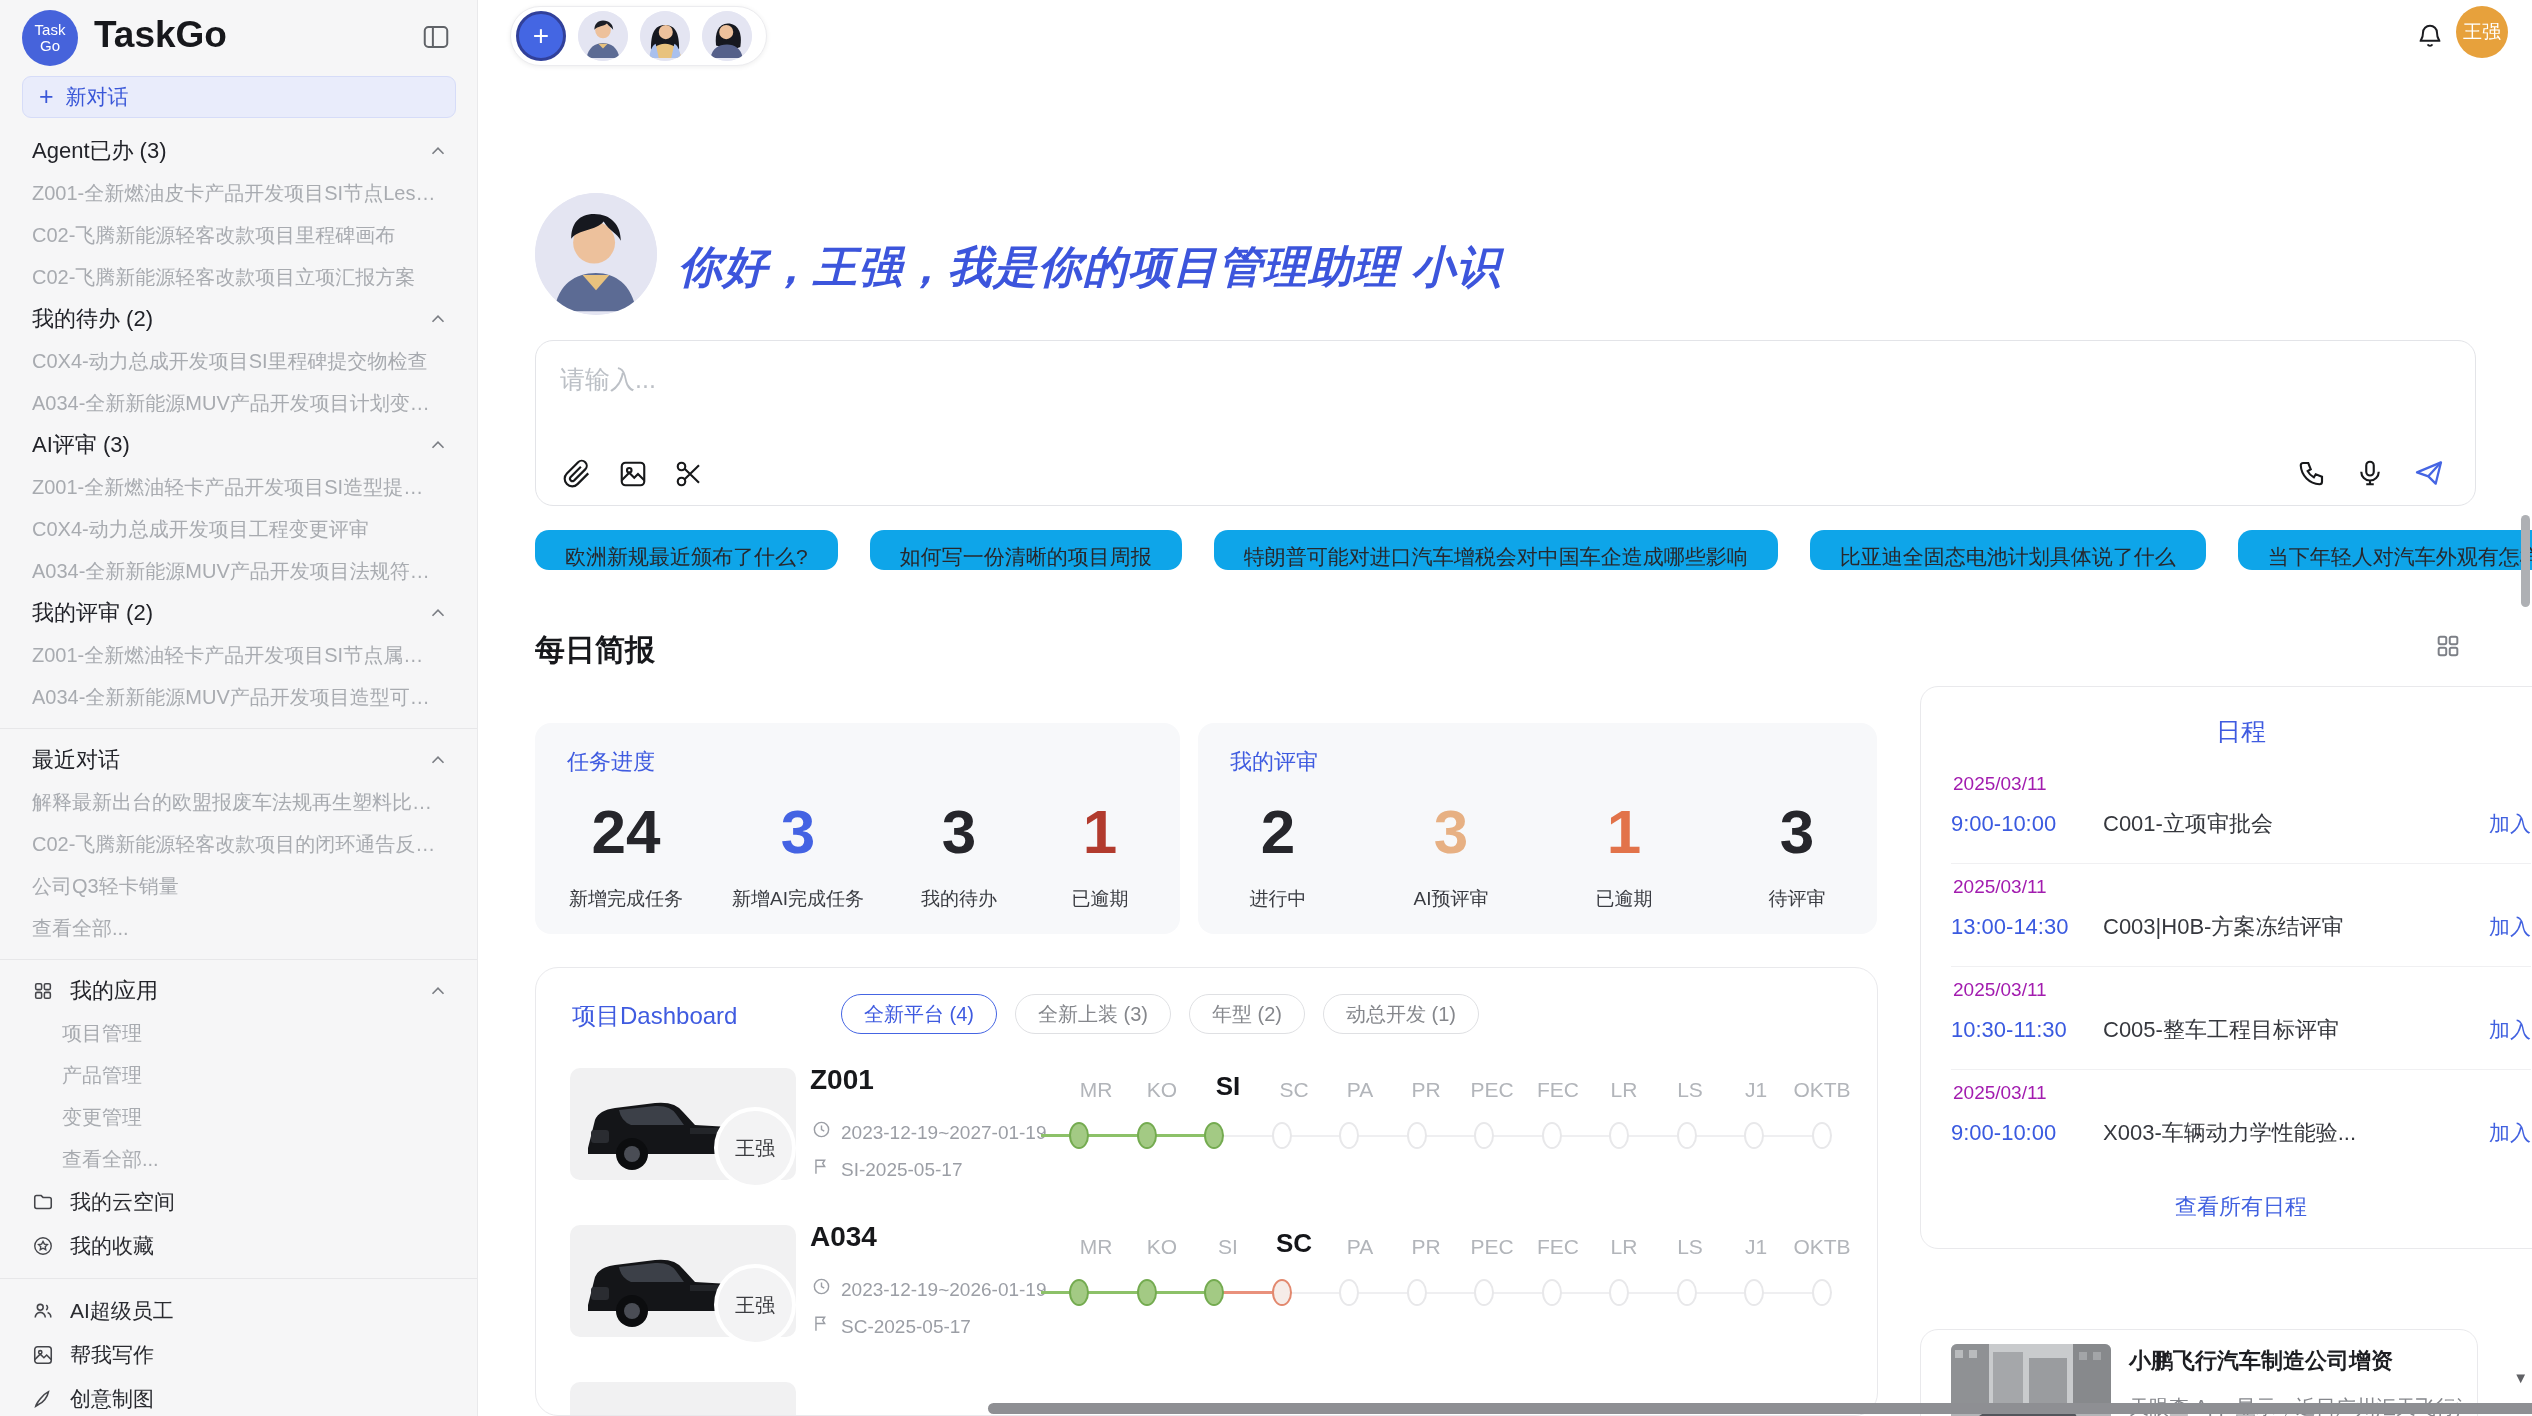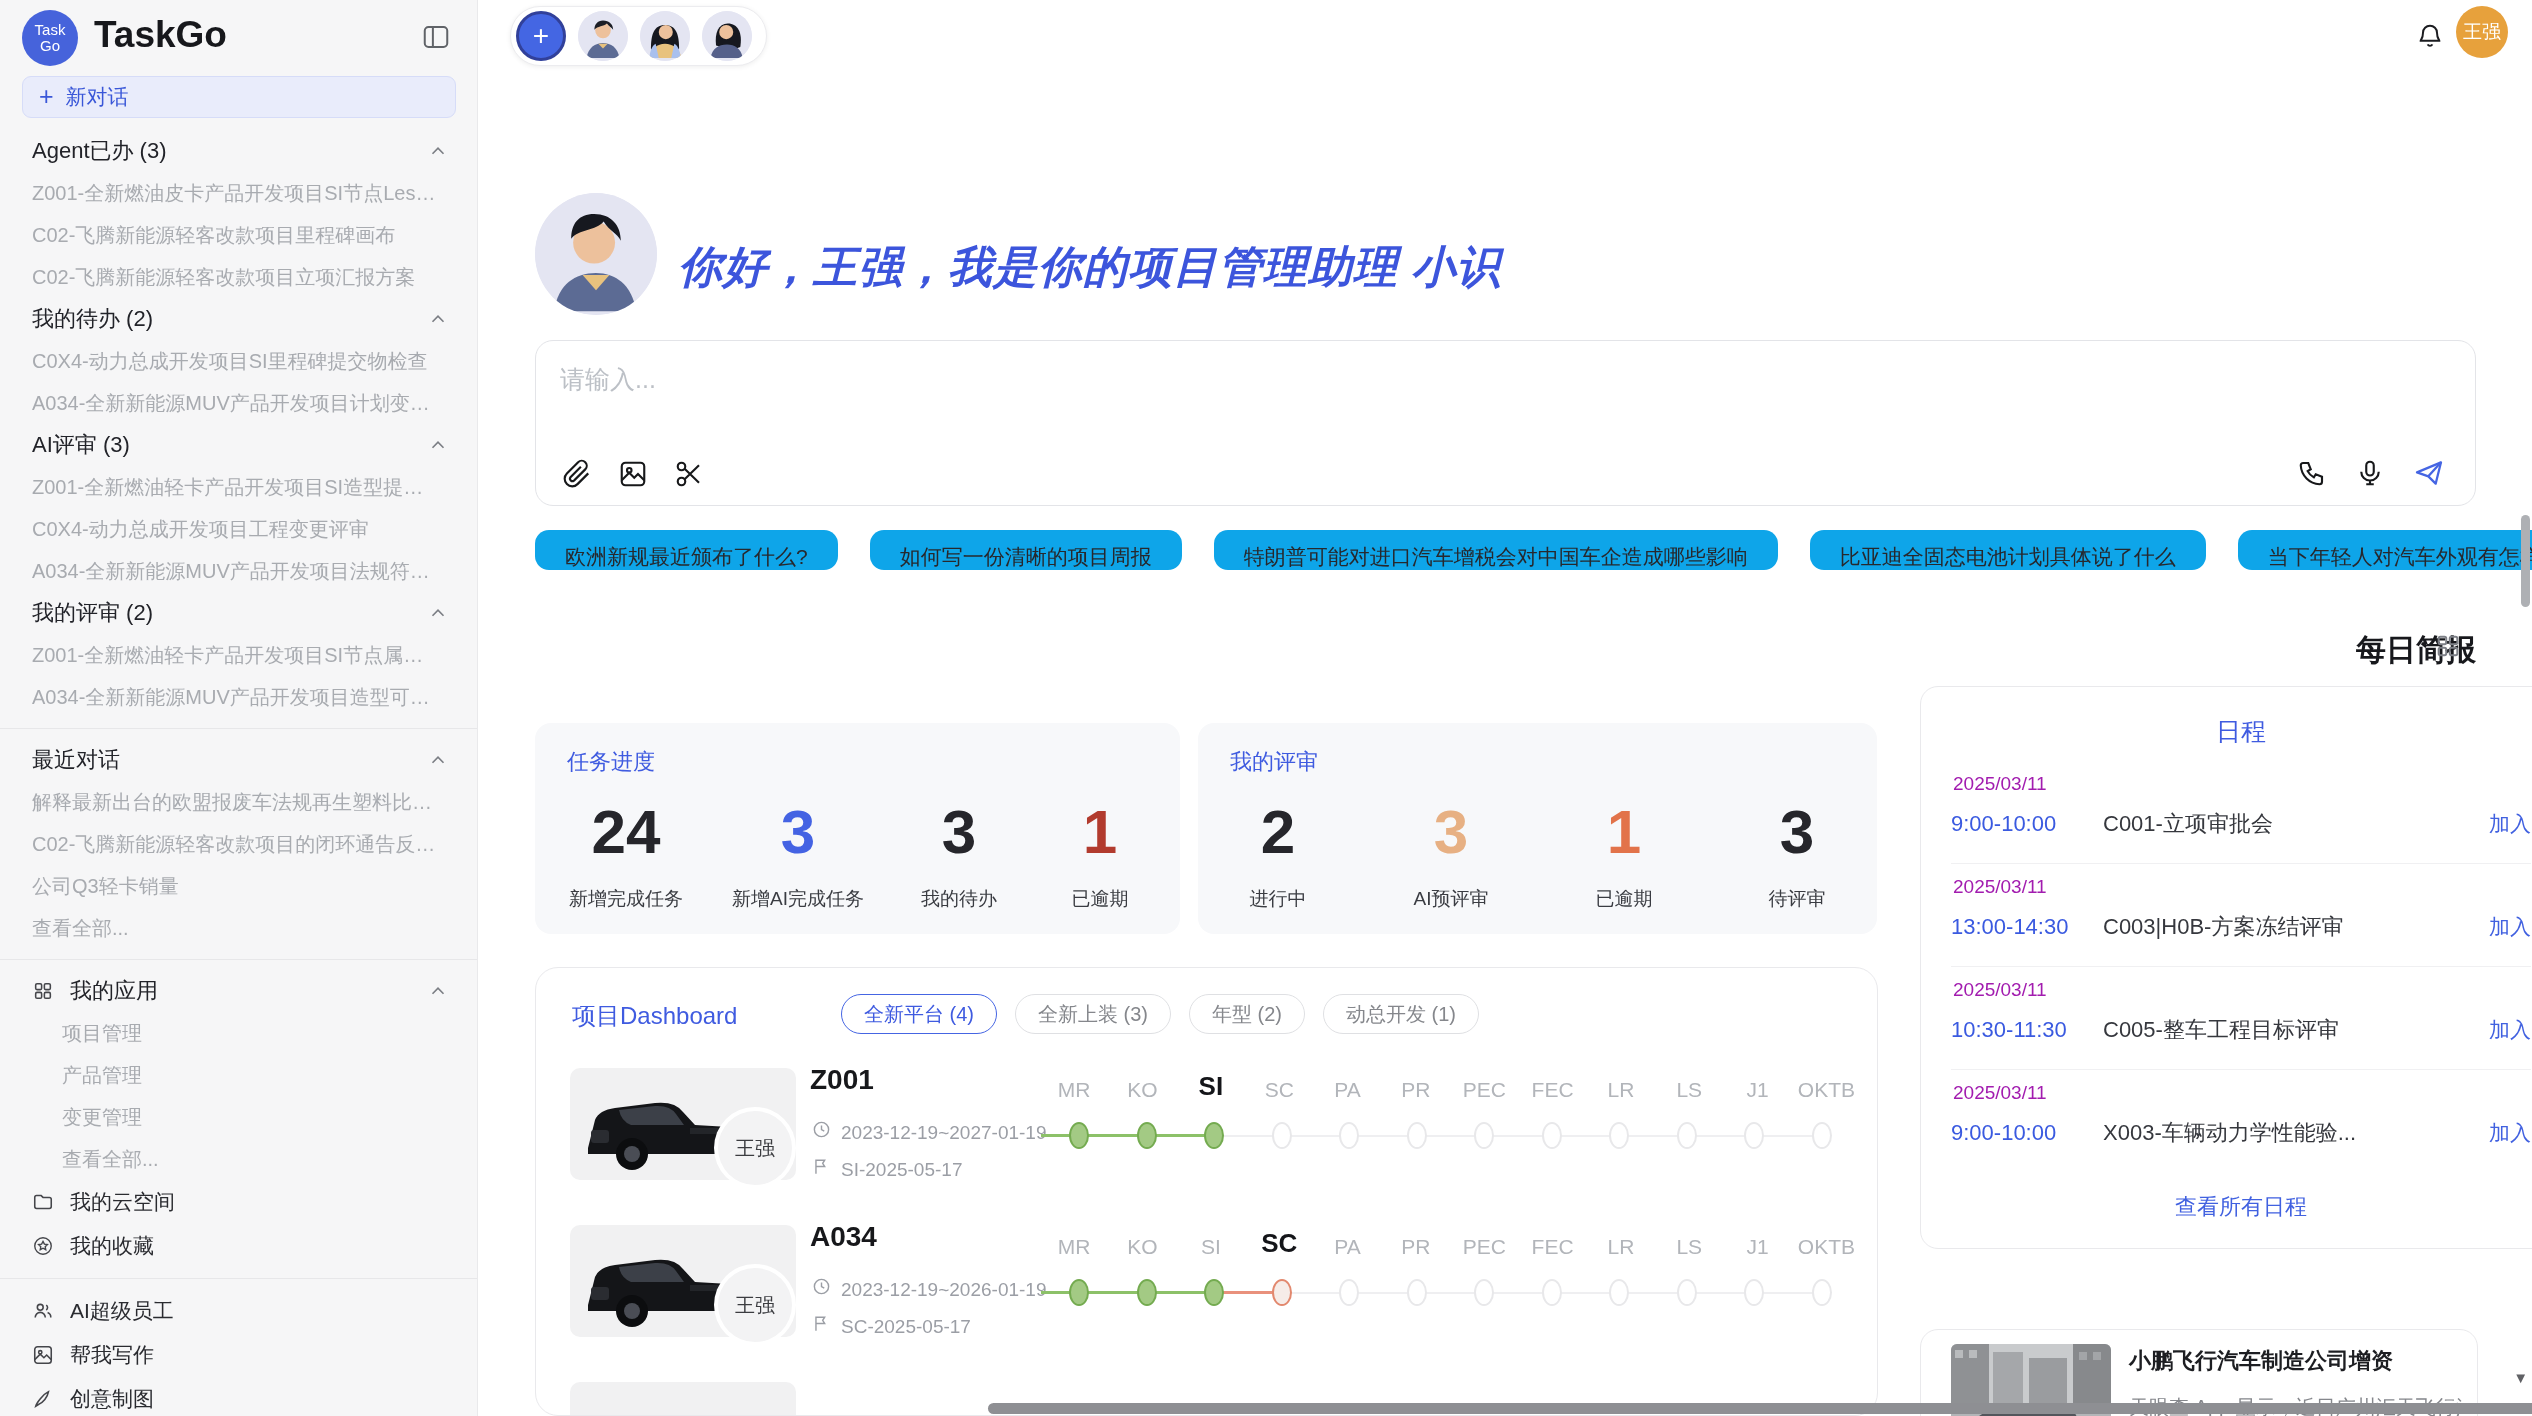--- a/index.html
+++ b/index.html
@@ -71,21 +71,21 @@
   .cicon { width:30px; height:30px; cursor:pointer; }
   .cicon svg { width:30px; height:30px; }
   .cicon.send { color:#4565e3; width:32px; height:32px; }
   .cicon.send svg { width:32px; height:32px; }
 
   .chips { position:absolute; left:57px; top:530px; display:flex; gap:32px; }
   .chip { height:40px; line-height:53px; border-radius:14px; background:#0ea5e9; border:none;
     color:#27282d; font-size:21px; padding:0 30px; white-space:nowrap; cursor:pointer; font-family:inherit; }
 
   .brief-head { position:absolute; left:57px; top:630px; width:1941px; height:44px; }
-  .brief-title { text-align:right; font-size:30px; font-weight:700; color:#17181c; }
+  .brief-title { text-align:left; font-size:30px; font-weight:700; color:#17181c; }
   .brief-grid { position:absolute; right:14px; top:2px; width:28px; height:28px; color:#7d8087; cursor:pointer; }
   .brief-grid svg { width:28px; height:28px; }
 
   .stat-card { position:absolute; top:723px; height:211px; background:#f7f8fa; border-radius:16px; }
   .stat-card.c0 { left:57px; width:645px; }
   .stat-card.c1 { left:720px; width:679px; }
   .stat-title { position:absolute; left:32px; top:24px; font-size:22px; color:#3f5be0; }
   .stat-row { position:absolute; left:34px; right:34px; top:76px; display:flex; justify-content:space-between; }
   .stat { text-align:center; min-width:92px; }
   .stat .num { font-size:62px; font-weight:600; line-height:1.05; }
@@ -106,21 +106,21 @@
   .owner-badge { position:absolute; left:182px; top:55px; width:74px; height:74px; border-radius:50%;
     background:#f3f3f4; box-shadow:0 0 0 4px #fff; display:flex; align-items:center; justify-content:center;
     font-size:20px; color:#3b3c40; }
   .proj-code { position:absolute; left:274px; top:8px; font-size:28px; font-weight:700; color:#17181b; }
   .proj-meta { position:absolute; left:276px; display:flex; align-items:flex-end; gap:10px;
     font-size:19px; color:#9b9ea5; }
   .proj-meta.dates { top:64px; }
   .proj-meta.flagr { top:101px; }
   .proj-meta svg { width:19px; height:19px; }
   .mtrack { position:absolute; left:510px; right:22px; top:8px; height:120px; }
-  .mlabels { display:flex; justify-content:center; align-items:flex-end; height:38px;gap:12px; }
+  .mlabels { display:flex; justify-content:flex-end; align-items:flex-end; height:38px; }
   .mlabel { width:66px; text-align:center; font-size:21px; color:#b2b5ba; }
   .mlabel.active { font-size:26px; font-weight:700; color:#141519; }
   .mlines { position:absolute; left:33px; right:33px; top:58px; height:27px; display:flex; align-items:center; }
   .seg { flex:1; height:2px; background:#efeff1; }
   .seg.done { height:3.5px; background:#8cc168; }
   .seg.over { height:2.5px; background:#e9917c; }
   .seg.lead { flex:0 0 38px; margin-left:-38px; }
   .mdots { position:absolute; left:0; right:0; top:58px; display:flex; justify-content:space-between; }
   .dotcell { width:66px; display:flex; justify-content:center; }
   .dot { width:20px; height:27px; border-radius:50%; background:#fff; border:2px solid #e8e8ea; }

